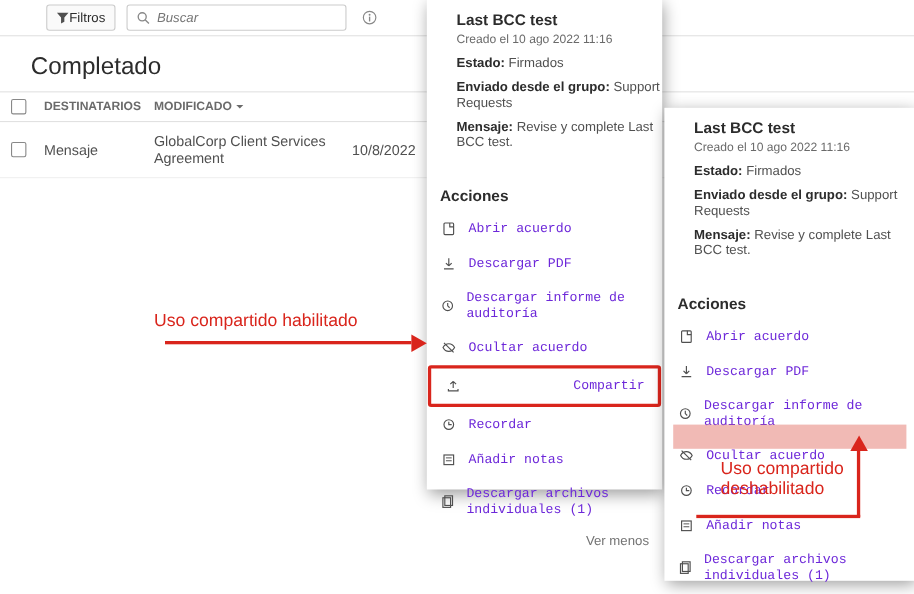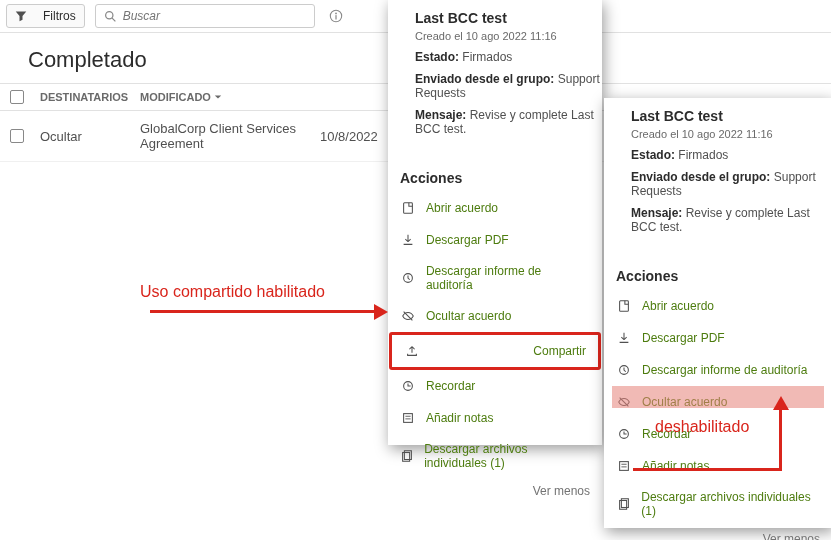--- a/index.html
+++ b/index.html
@@ -20,37 +20,38 @@
     .top-bar {
       display: flex;
       align-items: center;
       gap: 10px;
       padding: 4px 6px;
       border-bottom: 1px solid #e1e1e1;
     }
     .filters-btn {
       display: flex;
       align-items: center;
-      gap: 16px;
+      gap: 0;
       padding: 4px 8px;
       border: 1px solid #ccc;
       border-radius: 3px;
       background: #fafafa;
       font-size: 12px;
       cursor: pointer;
+      margin-left: 36px;
     }
     .search-box {
       display: flex;
       align-items: center;
       gap: 6px;
       padding: 4px 8px;
       border: 1px solid #ccc;
       border-radius: 3px;
       background: #fff;
-      width: 220px;
+      width: 200px;
     }
     .search-input {
       border: none;
       outline: none;
       font-style: italic;
       color: #888;
       flex: 1;
       font-size: 12px;
     }
     .info-icon {
@@ -137,22 +138,23 @@
       font-size: 14px;
       font-weight: 700;
       padding: 18px 12px 6px;
     }
     .action-item {
       display: flex;
       align-items: center;
       gap: 10px;
       padding: 8px 12px;
       font-size: 12px;
-      color: #4d7c0f;
+      color: #6d28d9;
       cursor: pointer;
+      font-family: Liberation Mono, monospace;
     }
     .action-icon {
       width: 16px;
       height: 16px;
       display: inline-flex;
       align-items: center;
       justify-content: center;
       color: #505050;
     }
     .highlight-red {
@@ -237,21 +239,21 @@
           <path d="M1 3l4 4 4-4z" fill="#6a6a6a"></path>
         </svg>
       </span>
   </div>
 </div>
 
 <div class="table-row">
   <div class="col-check">
       <div class="checkbox"></div>
     </div>
-  <div class="col-dest">Ocultar</div>
+  <div class="col-dest">Mensaje</div>
   <div class="col-titulo">GlobalCorp Client Services Agreement</div>
   <div class="col-mod">10/8/2022</div>
 </div>
 
 <div class="panel panel1">
   <div class="panel-header">
     <div class="panel-title">Last BCC test</div>
     <div class="meta-line">Creado el 10 ago 2022 11:16</div>
     <div class="info-row"><span class="info-label">Estado:</span> <span class="info-val">Firmados</span></div>
     <div class="info-row"><span class="info-label">Enviado desde el grupo:</span> <span class="info-val">Support Requests</span></div>
@@ -408,18 +410,19 @@
 </div>
 
 <div class="overlay-strip" style="left:612px; top:386px; width:212px; height:22px;"></div>
 
 <div class="annotation" style="left:140px; top:283px;">Uso compartido habilitado</div>
 
 <div class="arrow-line" style="left:150px; top:310px; width:224px; height:3px;"></div>
 <div class="arrow-head" style="left:374px; top:304px; border-left:14px solid #d9251c; border-top:8px solid transparent; border-bottom:8px solid transparent;"></div>
 
 <div class="annotation" style="left:655px; top:418px; line-height:1.1;">
+  <div>Uso compartido</div>
   <div>deshabilitado</div>
 </div>
 
 <div class="arrow-line" style="left:779px; top:408px; width:3px; height:62px;"></div>
 <div class="arrow-line" style="left:633px; top:468px; width:149px; height:3px;"></div>
 <div class="arrow-head" style="left:773px; top:396px; border-bottom:14px solid #d9251c; border-left:8px solid transparent; border-right:8px solid transparent;"></div>
 
 </body></html>

